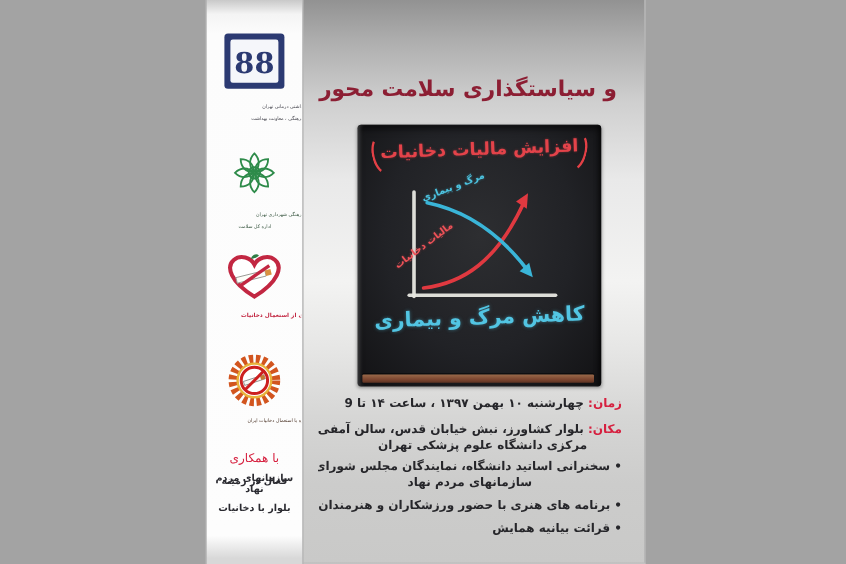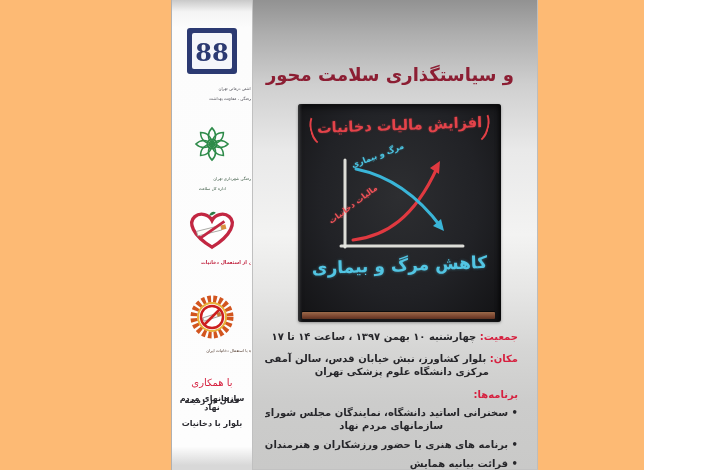--- a/index.html
+++ b/index.html
@@ -1,16 +1,16 @@
 <!DOCTYPE html>
 <html lang="fa"><head>
 <meta charset="utf-8">
 <style>
   html,body{margin:0;padding:0;background:#fff;}
-  .canvas{position:relative;width:644px;height:470px;background:#fdba74;overflow:hidden;
+  .canvas{position:relative;width:705px;height:470px;background:#a3a3a3;overflow:hidden;
           font-family:"DejaVu Sans", sans-serif;}
   
   .sidebar{position:absolute;left:171px;top:0;width:82px;height:470px;box-sizing:border-box;
            background:linear-gradient(180deg,#c9c9c9 0,#f4f4f4 2.5%,#fcfcfc 6%,#fdfdfd 95%,#d8d8d8 99%);
            border-left:1px solid #b0b0b0;border-right:1px solid #c0c0c0;}
   .side-abs{position:absolute;left:0;right:0;text-align:center;}
   .cap{overflow:hidden;left:1px;right:1px;}
   .cap span{display:inline-block;white-space:nowrap;font-size:8px;color:#4a4a52;transform:scale(0.5);}
   .cap.green span{color:#3d5a45;}
   .cap.redcap span{color:#c22742;font-weight:bold;transform:scale(0.6);}
@@ -146,29 +146,28 @@
       </svg>
 
       <div class="curve-label rise">مالیات دخانیات</div>
       <div class="curve-label fall">مرگ و بیماری</div>
       <div class="board-bottom-text">کاهش مرگ و بیماری</div>
       <div class="tray"></div>
     </div>
 
     <div class="details">
       <div class="d-row">
-        <span class="red-label">جمعیت:</span>
-        <span>چهارشنبه ۱۰ بهمن ۱۳۹۷ ،  ساعت ۱۴ تا ۱۷</span>
+        <span class="red-label">زمان:</span>
+        <span>چهارشنبه ۱۰ بهمن ۱۳۹۷ ،  ساعت ۱۴ تا 9</span>
       </div>
       <div class="d-row mt9">
         <span class="red-label">مکان:</span>
         <span>بلوار کشاورز، نبش خیابان قدس، سالن آمفی تئاتر ساختمان</span>
       </div>
       <div class="d-row hang">مرکزی دانشگاه علوم پزشکی تهران</div>
-      <div class="d-row mt10 red-label">برنامه‌ها:</div>
       <div class="bullets">
         <div class="d-row mt5">• سخنرانی اساتید دانشگاه، نمایندگان مجلس شورای اسلامی و</div>
         <div class="d-row b-cont">سازمانهای مردم نهاد</div>
         <div class="d-row mt6">• برنامه های هنری با حضور ورزشکاران و هنرمندان</div>
         <div class="d-row mt6">• قرائت بیانیه همایش</div>
       </div>
     </div>
   </div>
 </div>
 

